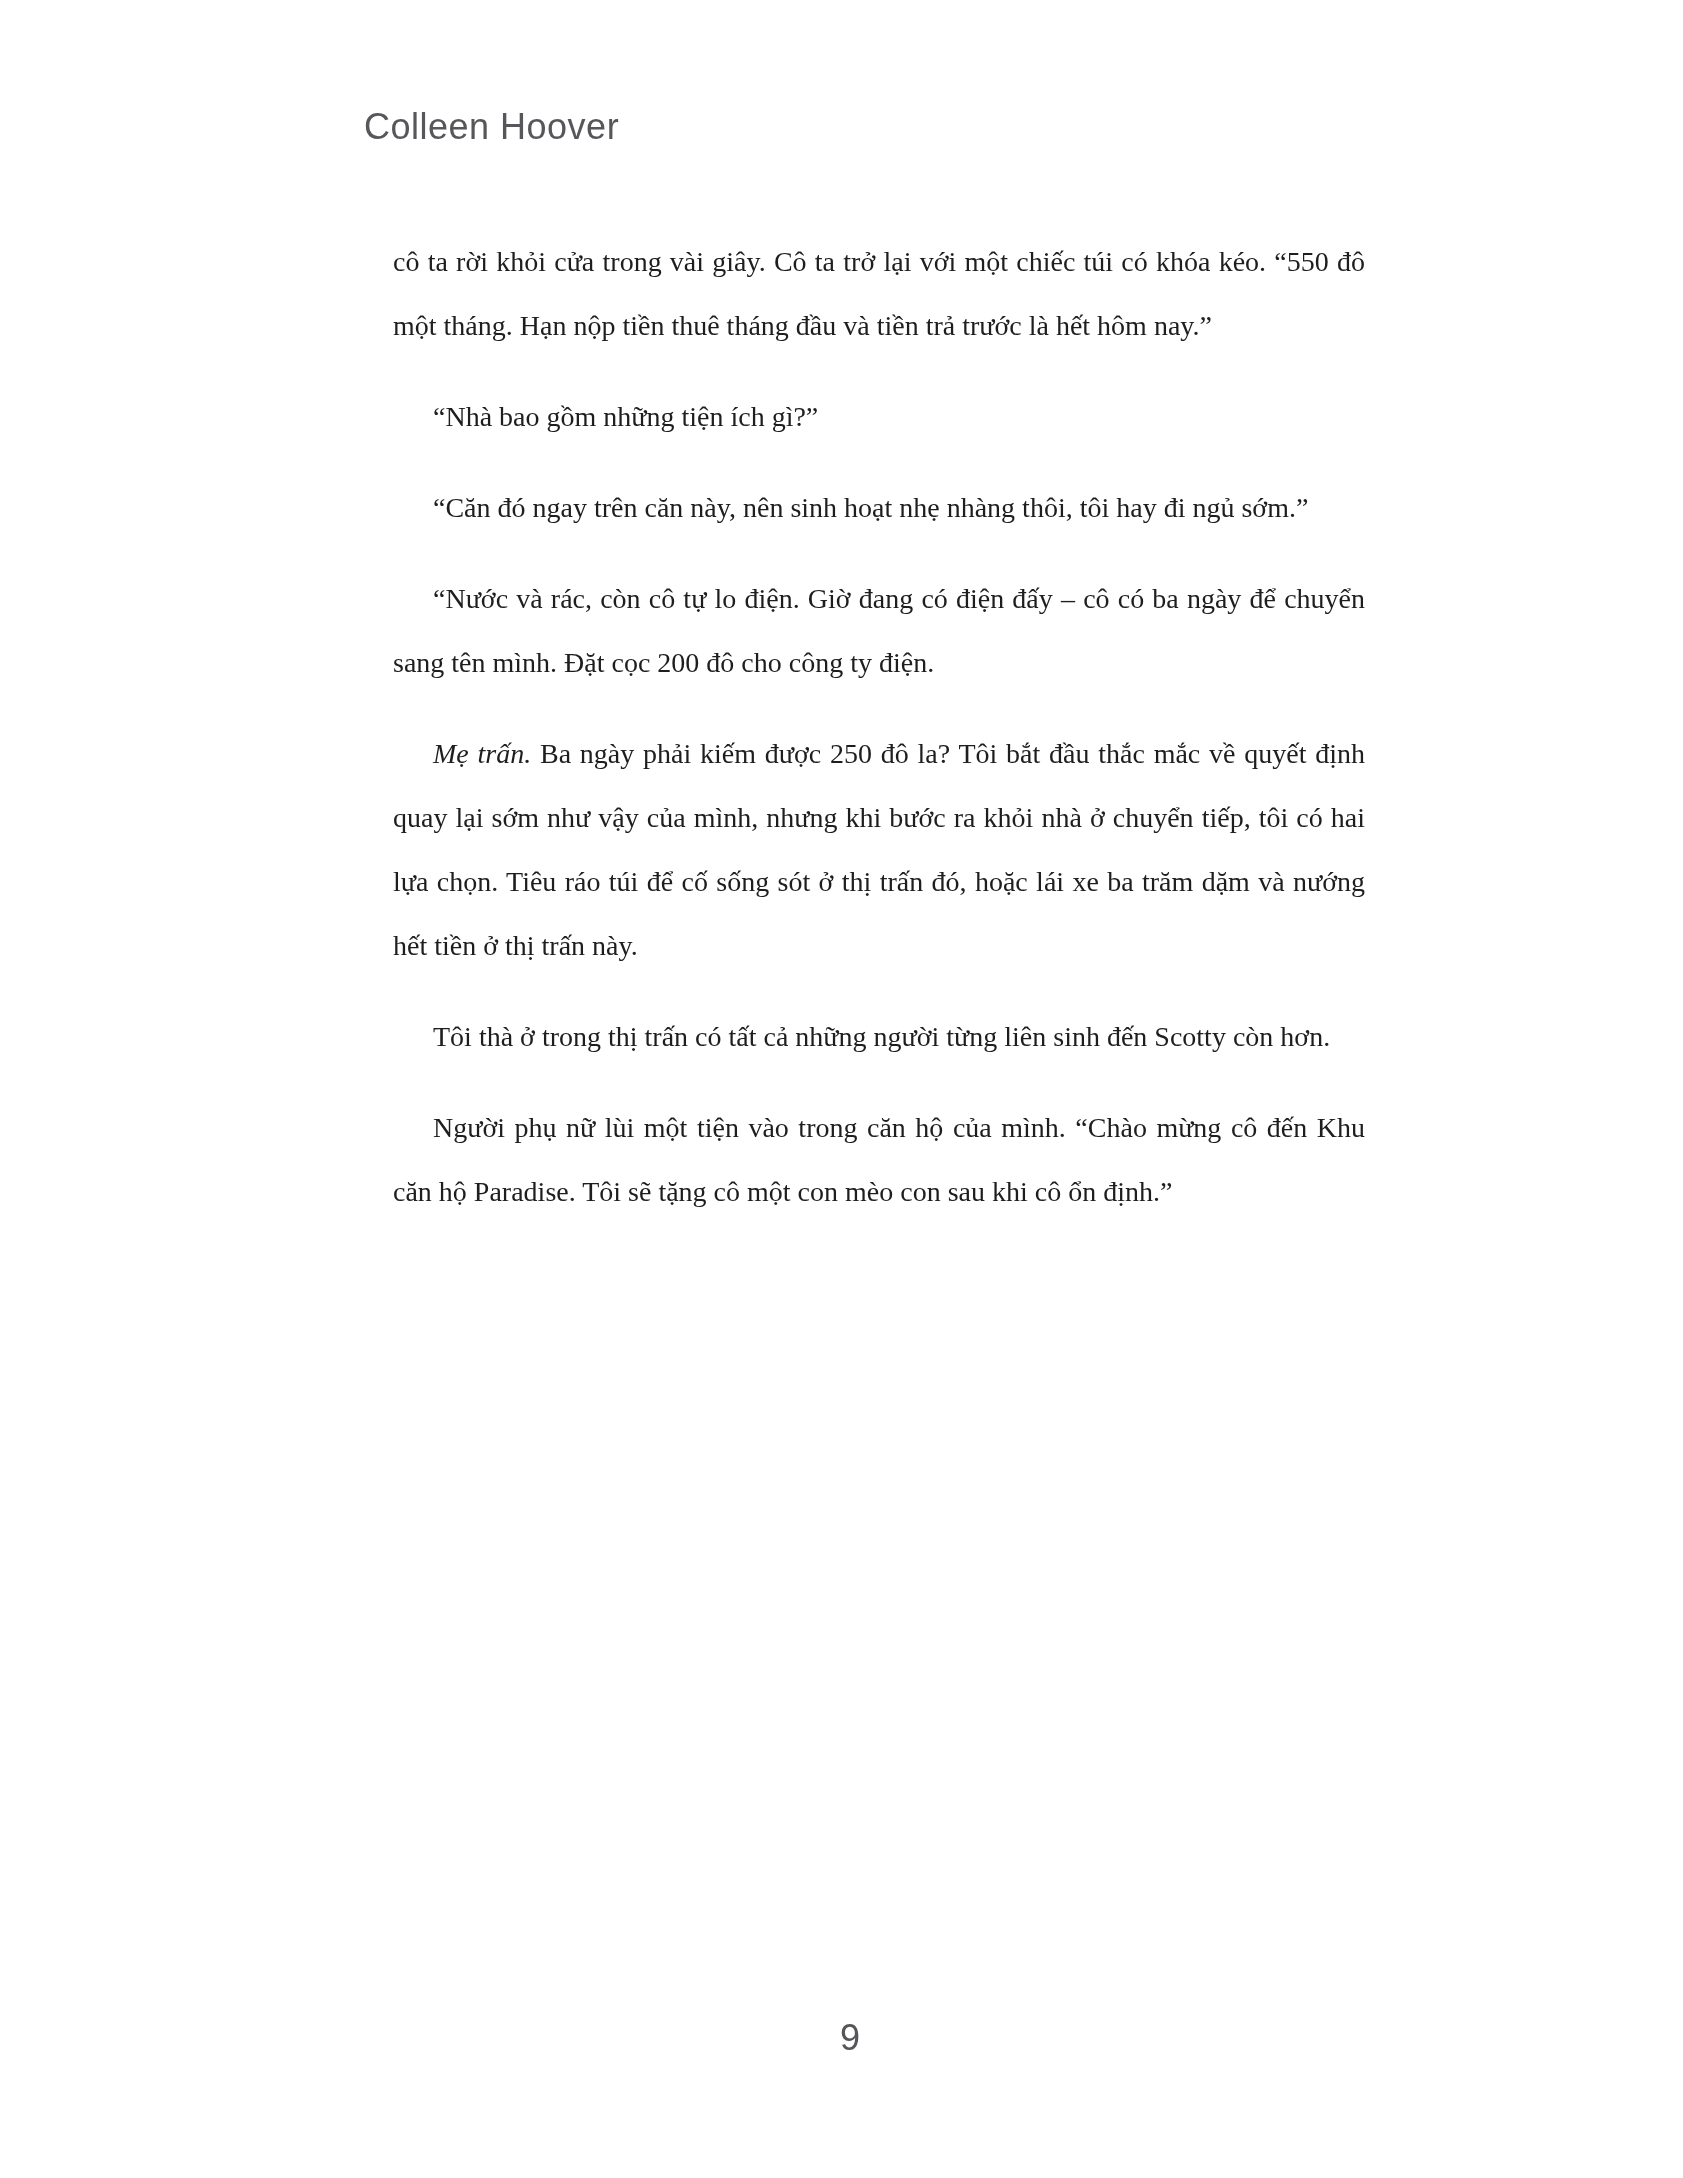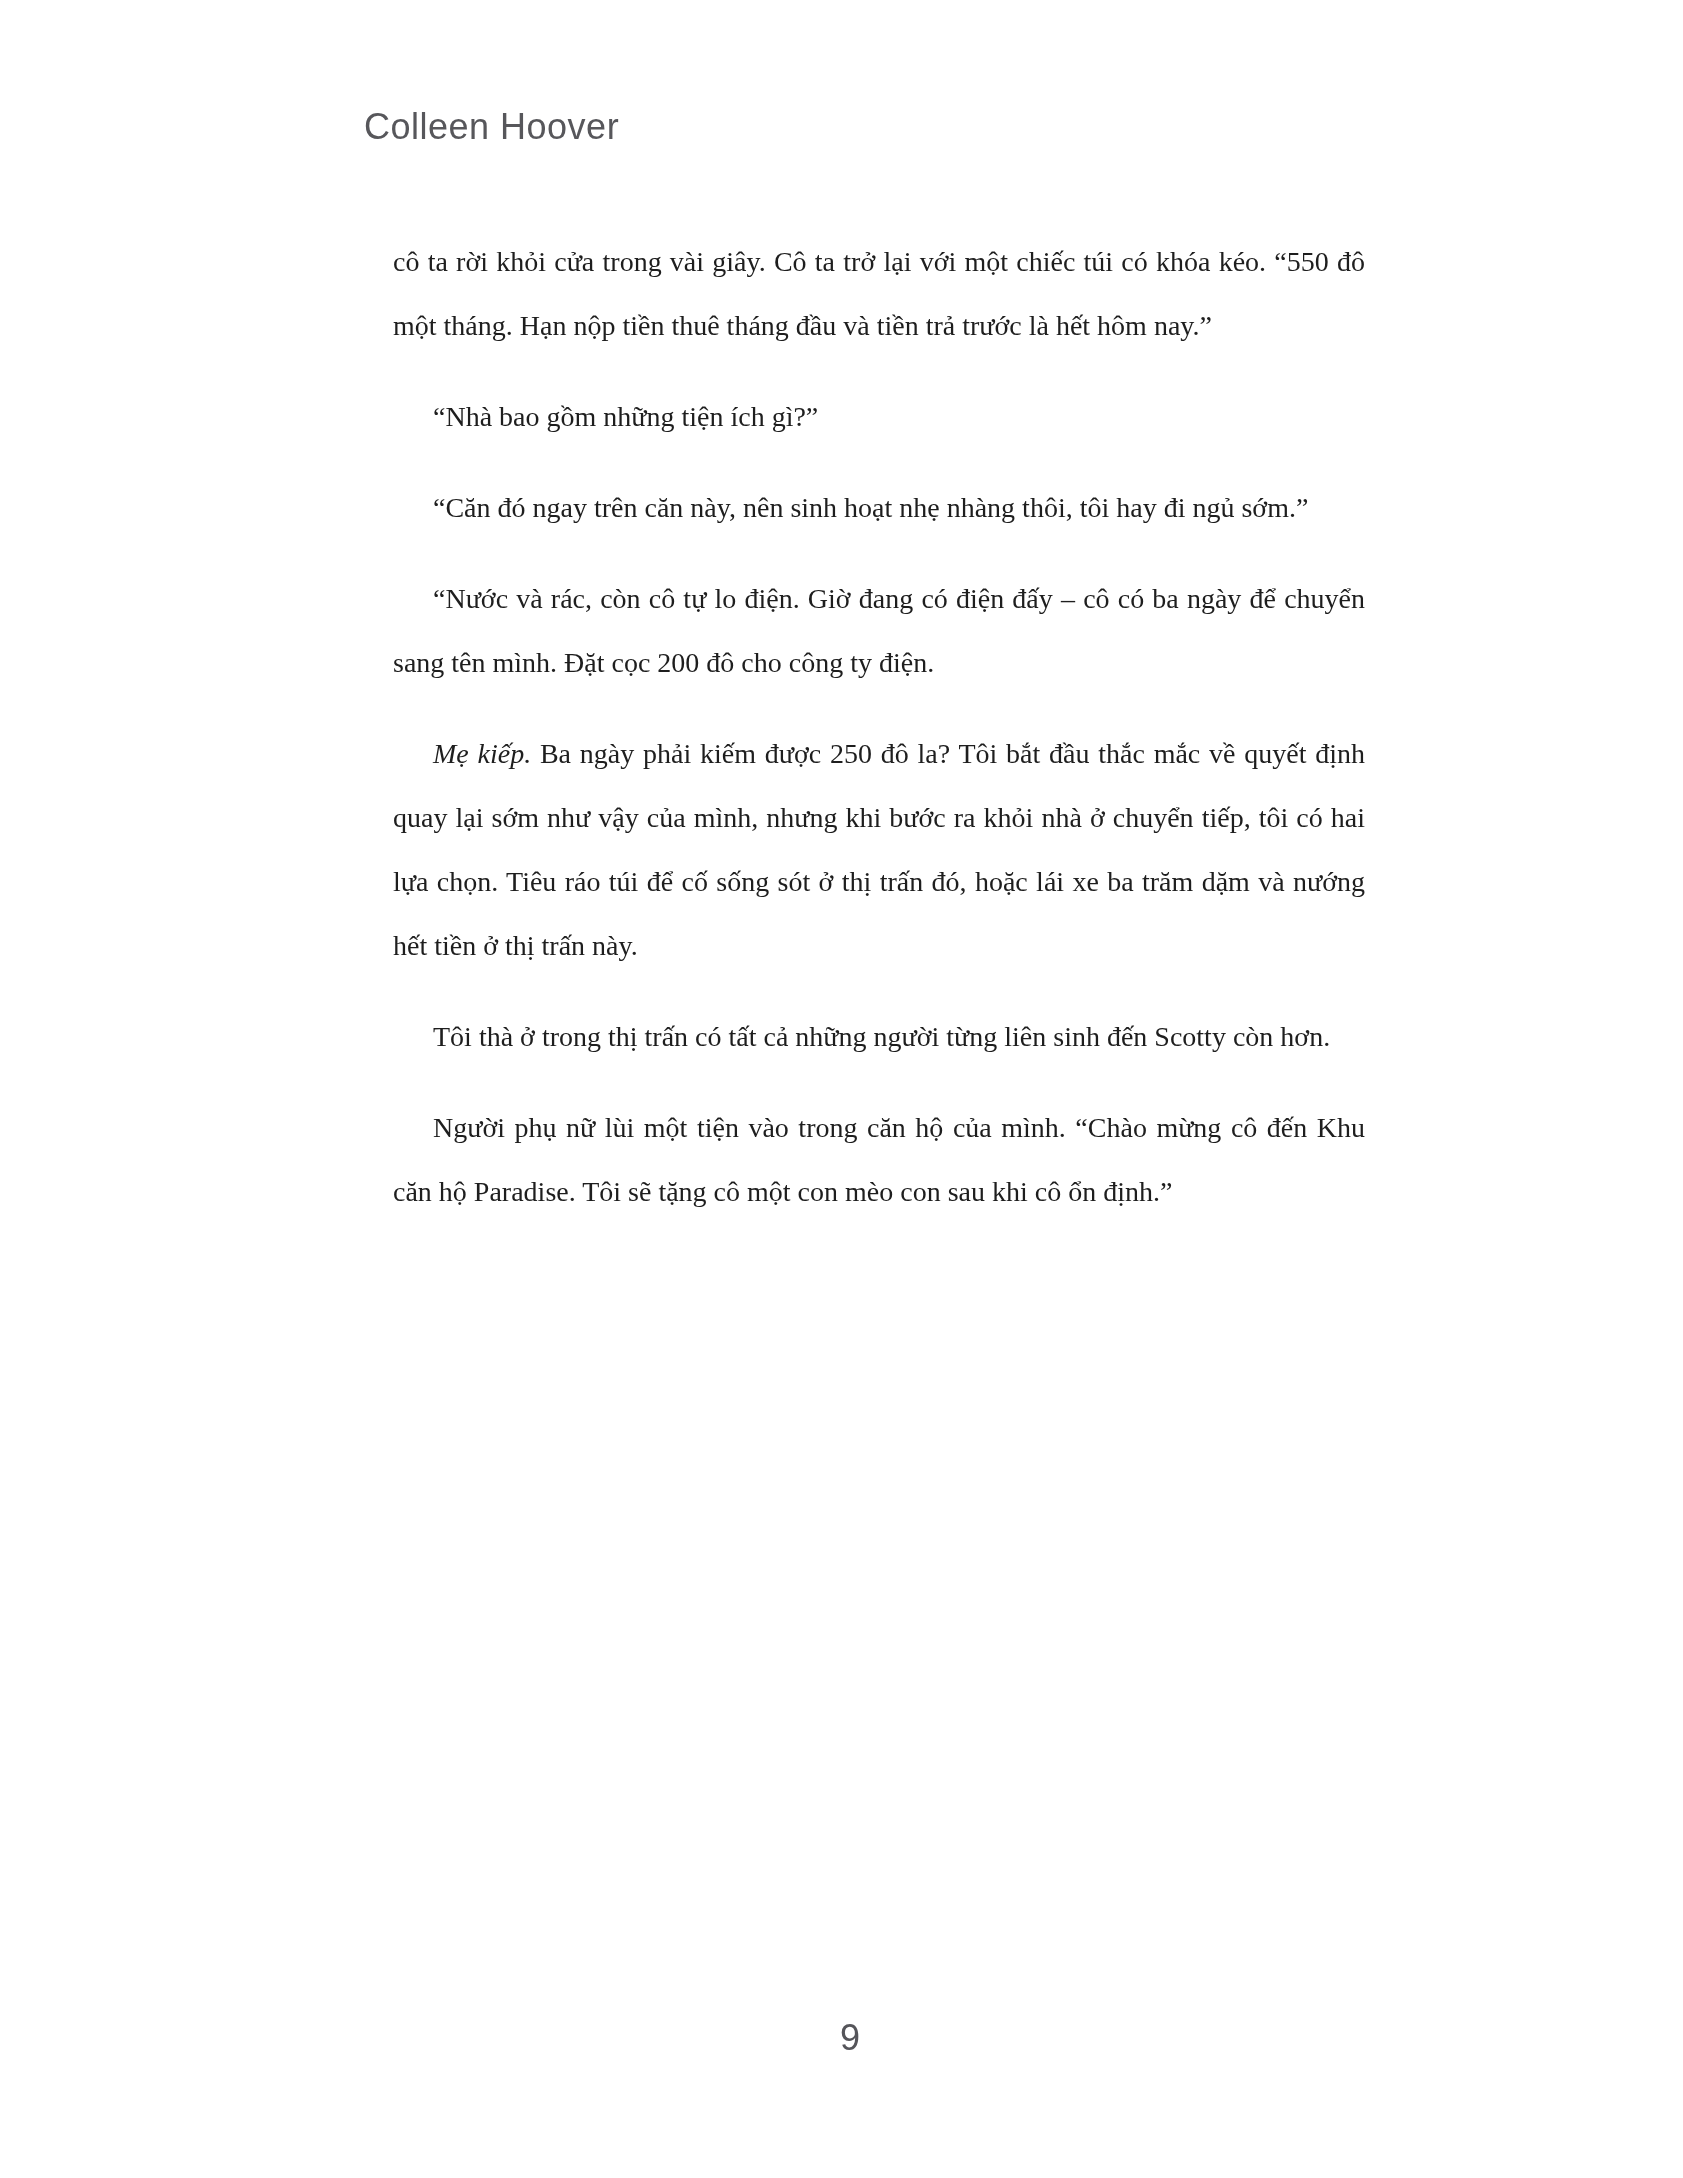--- a/index.html
+++ b/index.html
@@ -68,20 +68,20 @@
 <body>
 
 <div class="book-page">
   <div class="running-header">Colleen Hoover</div>
 
   <div class="page-body">
       <p class="para">cô ta rời khỏi cửa trong vài giây. Cô ta trở lại với một chiếc túi có khóa kéo. “550 đô một tháng. Hạn nộp tiền thuê tháng đầu và tiền trả trước là hết hôm nay.”</p>
       <p class="para indent">“Nhà bao gồm những tiện ích gì?”</p>
       <p class="para indent">“Căn đó ngay trên căn này, nên sinh hoạt nhẹ nhàng thôi, tôi hay đi ngủ sớm.”</p>
       <p class="para indent">“Nước và rác, còn cô tự lo điện. Giờ đang có điện đấy – cô có ba ngày để chuyển sang tên mình. Đặt cọc 200 đô cho công ty điện.</p>
-      <p class="para indent"><em>Mẹ kiếp.</em> Ba ngày phải kiếm được 250 đô la? Tôi bắt đầu thắc mắc về quyết định quay lại sớm như vậy của mình, nhưng khi bước ra khỏi nhà ở chuyển tiếp, tôi có hai lựa chọn. Tiêu ráo túi để cố sống sót ở thị trấn đó, hoặc lái xe ba trăm dặm và nướng hết tiền ở thị trấn này.</p>
+      <p class="para indent"><em>Mẹ trấn.</em> Ba ngày phải kiếm được 250 đô la? Tôi bắt đầu thắc mắc về quyết định quay lại sớm như vậy của mình, nhưng khi bước ra khỏi nhà ở chuyển tiếp, tôi có hai lựa chọn. Tiêu ráo túi để cố sống sót ở thị trấn đó, hoặc lái xe ba trăm dặm và nướng hết tiền ở thị trấn này.</p>
       <p class="para indent">Tôi thà ở trong thị trấn có tất cả những người từng liên sinh đến Scotty còn hơn.</p>
       <p class="para indent">Người phụ nữ lùi một tiện vào trong căn hộ của mình. “Chào mừng cô đến Khu căn hộ Paradise. Tôi sẽ tặng cô một con mèo con sau khi cô ổn định.”</p>
     </div>
 
   <div class="page-number">9</div>
 </div>
 
 
 </body></html>

